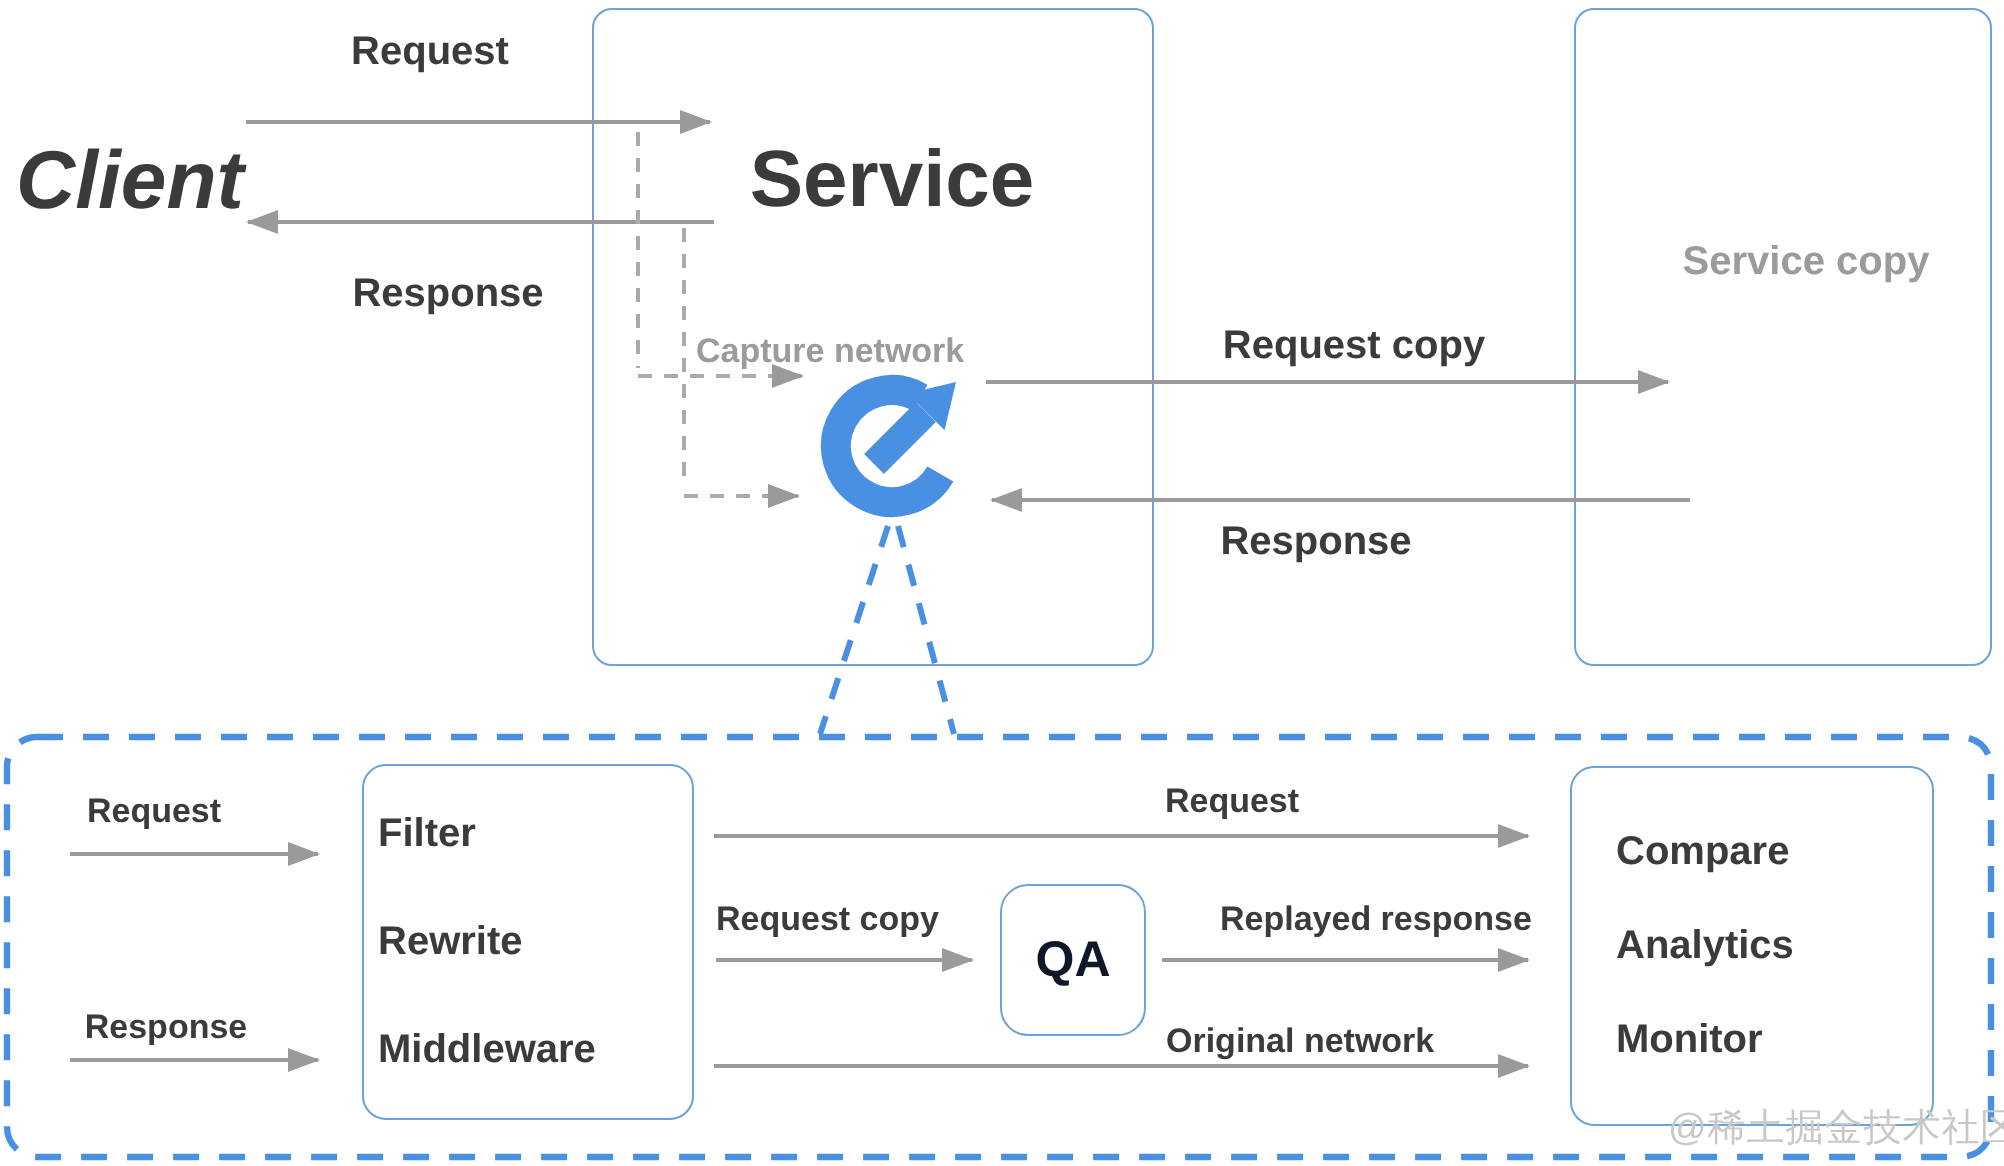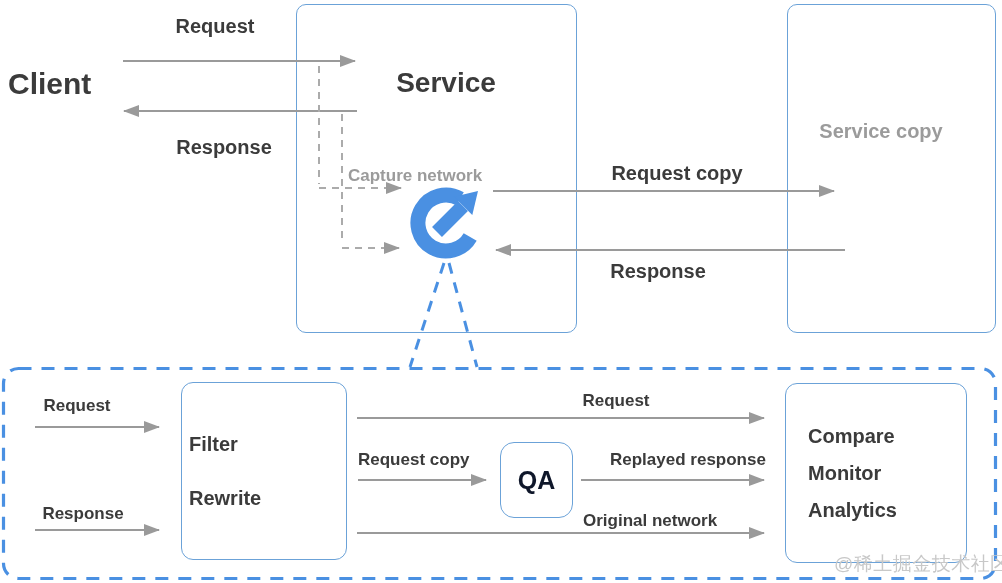--- a/index.html
+++ b/index.html
@@ -89,55 +89,56 @@
       <line x1="357" y1="533" x2="764" y2="533" marker-end="url(#ah)"></line>
     </g>
 
     <g>
       <path d="M 470.2 237 A 28 28 0 1 1 460 198.8" fill="none" stroke="#4a90e2" stroke-width="15" stroke-linecap="butt"></path>
       <line x1="437" y1="232" x2="463" y2="206" stroke="#4a90e2" stroke-width="14"></line>
       <polygon points="478,191 472.3,215.1 453.9,196.7" fill="#4a90e2"></polygon>
     </g>
   </svg>
 
-  <div class="label" style="left:8px; top:67px; font-size:30px;">Client</div>
+  <div class="label" style="left:8px; top:67px; font-size:41px;font-style:italic;">Client</div>
 
   <div class="label centered" style="left:215px; top:15px; font-size:20px;">Request</div>
 
   <div class="label centered" style="left:224px; top:136px; font-size:20px;">Response</div>
 
-  <div class="label centered" style="left:446px; top:67px; font-size:28px;">Service</div>
+  <div class="label centered" style="left:446px; top:67px; font-size:40px;">Service</div>
 
   <div class="label gray" style="left:348px; top:150px; font-size:17px; font-weight:600;margin-top:16px;">Capture network</div>
 
   <div class="label centered" style="left:677px; top:162px; font-size:20px;">Request copy</div>
 
   <div class="label centered" style="left:658px; top:260px; font-size:20px;">Response</div>
 
 
-  <div class="label centered gray" style="left:881px; top:120px; font-size:20px; font-weight:600;">Service copy</div>
+  <div class="label centered gray" style="left:903px; top:120px; font-size:20px; font-weight:600;">Service copy</div>
 
   <div class="label centered" style="left:77px; top:396px; font-size:17px;">Request</div>
 
   <div class="label centered" style="left:83px; top:504px; font-size:17px;">Response</div>
 
   <div class="items" style="left:181px; top:382px; width:166px; height:178px; padding-left:8px; gap:31px;">
     <span>Filter</span>
     <span>Rewrite</span>
+    <span>Middleware</span>
   </div>
 
   <div class="label centered" style="left:616px; top:391px; font-size:17px;">Request</div>
 
   <div class="label" style="left:358px; top:450px; font-size:17px;">Request copy</div>
 
   <div class="label" style="left:582px; top:450px; font-size:17px;margin-left:28px;">Replayed response</div>
 
   <div class="label" style="left:583px; top:511px; font-size:17px;">Original network</div>
 
-  <div class="items" style="left:785px; top:383px; width:182px; height:180px; padding-left:23px; gap:14px;">
+  <div class="items" style="left:785px; top:383px; width:182px; height:180px; padding-left:23px; gap:24px;">
     <span>Compare</span>
+    <span>Analytics</span>
     <span>Monitor</span>
-    <span>Analytics</span>
   </div>
 
   <div class="watermark" style="left:834px; top:551px;">@稀土掘金技术社区</div>
 
 </div>
 
 </body></html>

